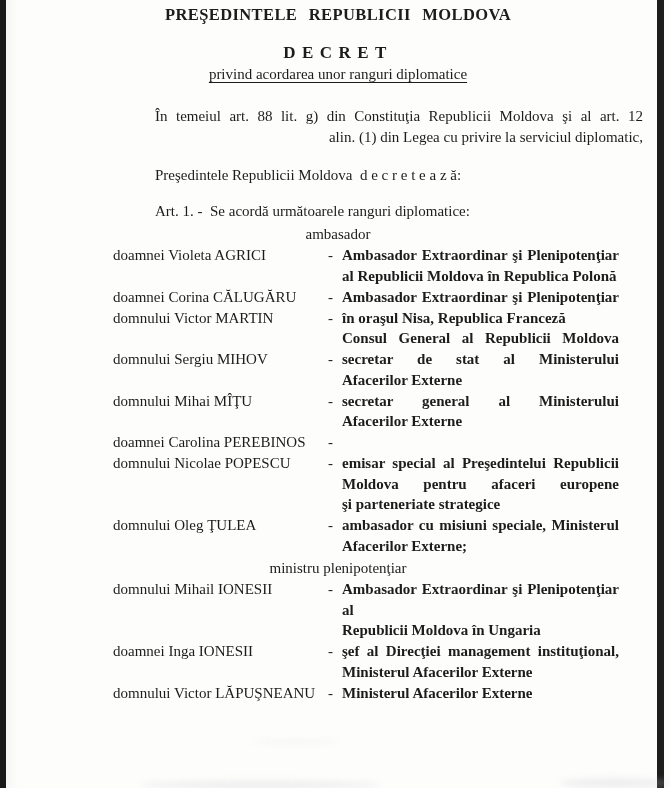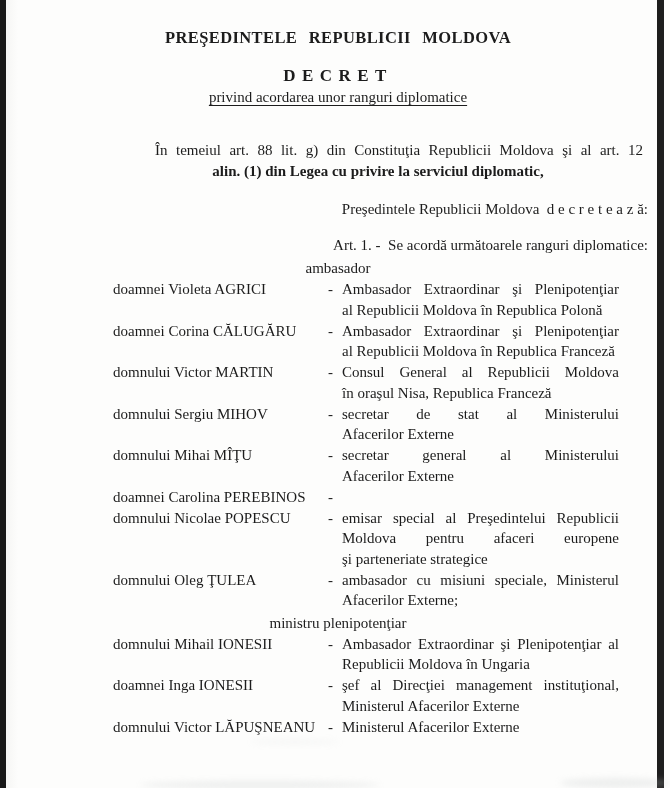--- a/index.html
+++ b/index.html
@@ -16,21 +16,21 @@
     background:linear-gradient(to right,#f2f2f0 0px,#fdfdfc 18px,#fdfdfc 100%);
   }
   .scan-edge-left{
     position:absolute;left:0;top:0;width:6px;height:788px;background:#181818;
   }
   .scan-edge-right{
     position:absolute;left:657px;top:0;width:7px;height:788px;background:#1d1d1d;
   }
   .content{
     position:absolute;left:28px;top:0;width:620px;
-    padding-top:27px;
+    padding-top:4px;
     font-size:15px;
   }
   .doc-title{
     text-align:center;
     font-weight:bold;
     font-size:16.5px;
     letter-spacing:0.4px;
     word-spacing:7px;
     line-height:22px;
   }
@@ -47,26 +47,25 @@
     font-size:15px;
     line-height:20px;
     text-decoration:underline;
     text-underline-offset:3px;
   }
   .para{
     margin-left:85px;
     width:530px;
     line-height:21px;
   }
-  .p1{ margin-top:33px; text-indent:42px; text-align:justify; text-align-last:justify; }
-  .p2{ text-align:center;font-weight:bold; }
+  .p1{ margin-top:22px; text-indent:42px; text-align:justify; text-align-last:justify; }
+  .p2{ text-align:right; }
   .single{
     margin-left:127px;
     line-height:21px;
-    text-align:right;
   }
   .decretes{ margin-top:17px; }
   .article{ margin-top:15px; }
   .sect{
     text-align:center;
     line-height:20px;
     margin-top:2px;
     margin-bottom:1px;
   }
   .row{
@@ -83,20 +82,21 @@
   .dash{
     width:17px;
     padding-left:3px;
     box-sizing:border-box;
     line-height:20.5px;
     flex:none;
   }
   .desc{
     width:277px;
     flex:none;
+    font-weight:bold;
   }
   .dl{
     line-height:20.5px;
     text-align:justify;
     text-align-last:justify;
   }
   .dl.last{
     text-align:center;
     text-align-last:left;
   }
@@ -139,30 +139,29 @@
         <div class="dl">Ambasador Extraordinar şi Plenipotenţiar</div>
         <div class="dl last">al Republicii Moldova în Republica Polonă</div>
       </div>
     </div>
 
     <div class="row">
       <div class="nm">doamnei Corina CĂLUGĂRU</div>
       <div class="dash">-</div>
       <div class="desc">
         <div class="dl">Ambasador Extraordinar şi Plenipotenţiar</div>
-        <div class="dl last">al Republicii Moldova în Republica Franceză</div>
       </div>
     </div>
 
     <div class="row">
       <div class="nm">domnului Victor MARTIN</div>
       <div class="dash">-</div>
       <div class="desc">
+        <div class="dl last">în oraşul Nisa, Republica Franceză</div>
         <div class="dl">Consul General al Republicii Moldova</div>
-        <div class="dl last">în oraşul Nisa, Republica Franceză</div>
       </div>
     </div>
 
     <div class="row">
       <div class="nm">domnului Sergiu MIHOV</div>
       <div class="dash">-</div>
       <div class="desc">
         <div class="dl">secretar de stat al Ministerului</div>
         <div class="dl last">Afacerilor Externe</div>
       </div>

